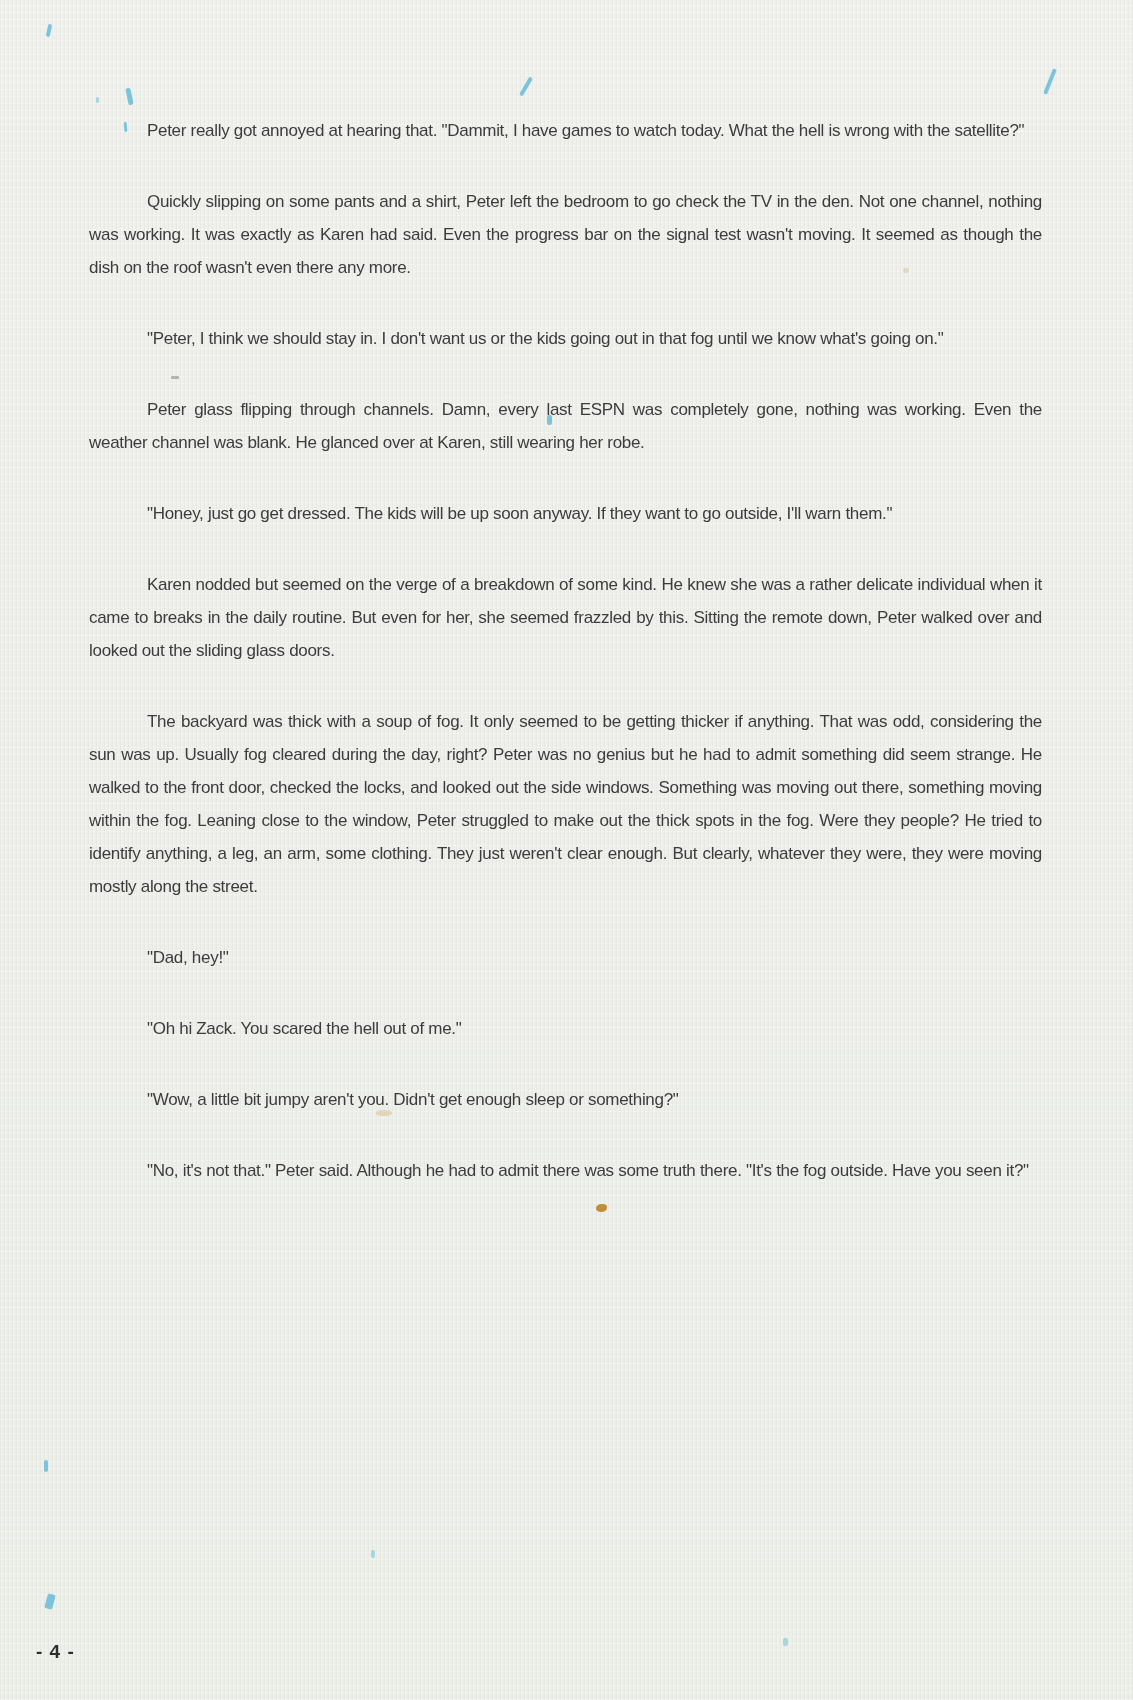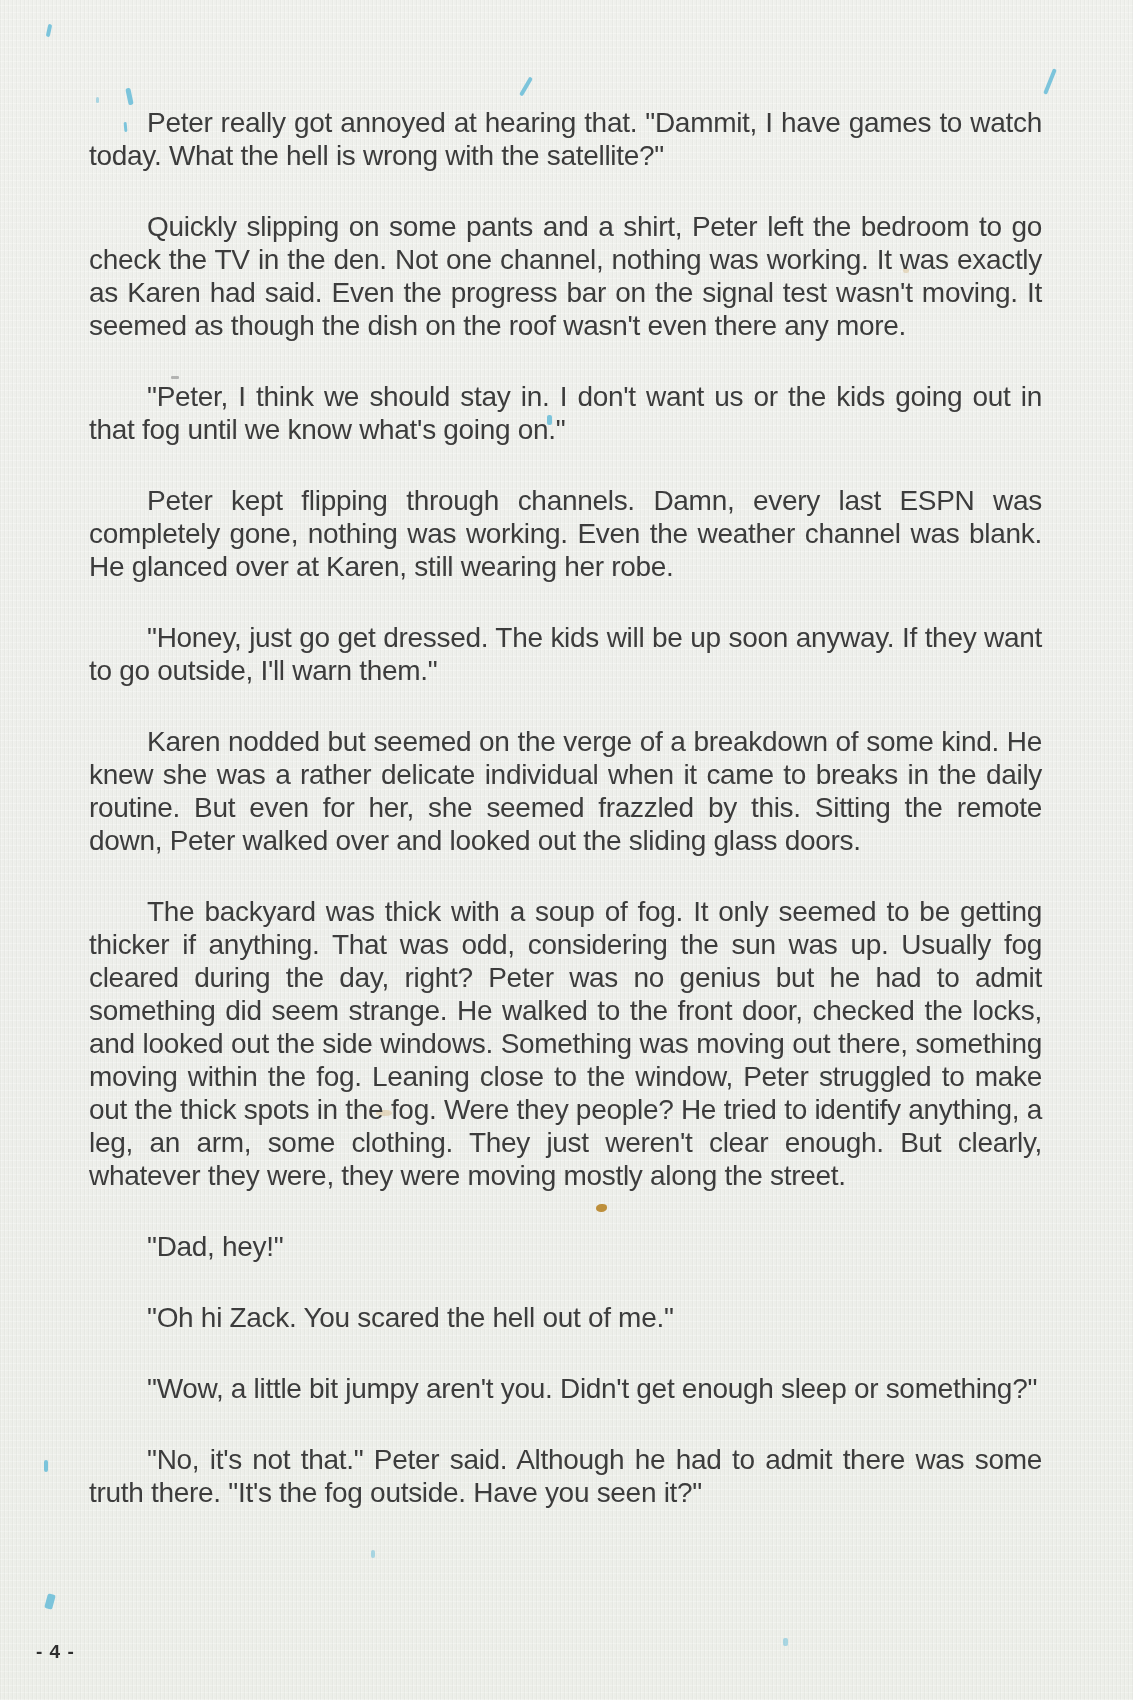--- a/index.html
+++ b/index.html
@@ -24,22 +24,22 @@
         rgba(0,0,0,0.008) 1px, rgba(0,0,0,0.008) 7px),
       linear-gradient(180deg, #f1f2ee 0%, #eff0ec 55%, #eef0ea 100%);
     font-family: "Liberation Sans", sans-serif;
   }
   .text-block {
     position: absolute;
     top: 0; left: 0; right: 0;
     padding: 106px 91px 0 89px;
   }
   .text-block p {
-    margin: 0 0 38px 0;
-    font-size: 28px;
+    margin: 8px 0 38px 0;
+    font-size: 17px;
     line-height: 33px;
     letter-spacing: -0.3px;
     color: #3c3c3c;
     text-align: justify;
     text-indent: 58px;
   }
   .page-number {
     position: absolute;
     left: 36px;
     top: 1641px;
@@ -77,21 +77,21 @@
   <div class="speck brown" style="left:596px; top:1204px; width:11px; height:8px;"></div>
   <div class="speck blue" style="left:44px;  top:1460px; width:4px;  height:12px;"></div>
   <div class="speck blue faint" style="left:371px; top:1550px; width:4px;  height:8px;"></div>
   <div class="speck blue" style="left:46px;  top:1594px; width:8px;  height:15px; transform:rotate(15deg);"></div>
   <div class="speck blue faint" style="left:783px; top:1638px; width:5px;  height:8px;"></div>
 
   <div class="text-block">
     <p>Peter really got annoyed at hearing that. "Dammit, I have games to watch today. What the hell is wrong with the satellite?"</p>
     <p>Quickly slipping on some pants and a shirt, Peter left the bedroom to go check the TV in the den. Not one channel, nothing was working. It was exactly as Karen had said. Even the progress bar on the signal test wasn't moving. It seemed as though the dish on the roof wasn't even there any more.</p>
     <p>"Peter, I think we should stay in. I don't want us or the kids going out in that fog until we know what's going on."</p>
-    <p>Peter kept flipping through channels. Damn, every last ESPN was completely gone, nothing was working. Even the weather channel was blank. He glanced over at Karen, still wearing her robe.</p>
+    <p>Peter glass flipping through channels. Damn, every last ESPN was completely gone, nothing was working. Even the weather channel was blank. He glanced over at Karen, still wearing her robe.</p>
     <p>"Honey, just go get dressed. The kids will be up soon anyway. If they want to go outside, I'll warn them."</p>
     <p>Karen nodded but seemed on the verge of a breakdown of some kind. He knew she was a rather delicate individual when it came to breaks in the daily routine. But even for her, she seemed frazzled by this. Sitting the remote down, Peter walked over and looked out the sliding glass doors.</p>
     <p>The backyard was thick with a soup of fog. It only seemed to be getting thicker if anything. That was odd, considering the sun was up. Usually fog cleared during the day, right? Peter was no genius but he had to admit something did seem strange. He walked to the front door, checked the locks, and looked out the side windows. Something was moving out there, something moving within the fog. Leaning close to the window, Peter struggled to make out the thick spots in the fog. Were they people? He tried to identify anything, a leg, an arm, some clothing. They just weren't clear enough. But clearly, whatever they were, they were moving mostly along the street.</p>
     <p>"Dad, hey!"</p>
     <p>"Oh hi Zack. You scared the hell out of me."</p>
     <p>"Wow, a little bit jumpy aren't you. Didn't get enough sleep or something?"</p>
     <p>"No, it's not that." Peter said. Although he had to admit there was some truth there. "It's the fog outside. Have you seen it?"</p>
   </div>
 
   <div class="page-number">- 4 -</div>

